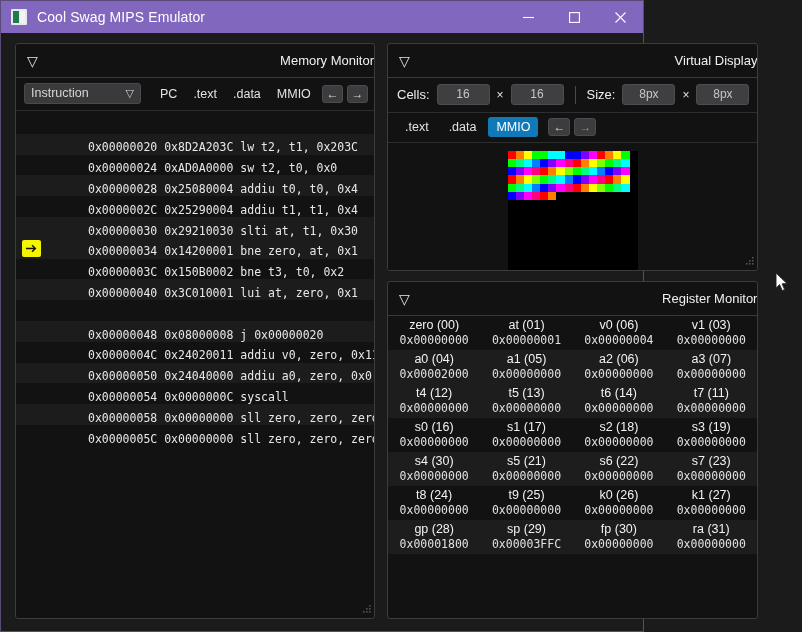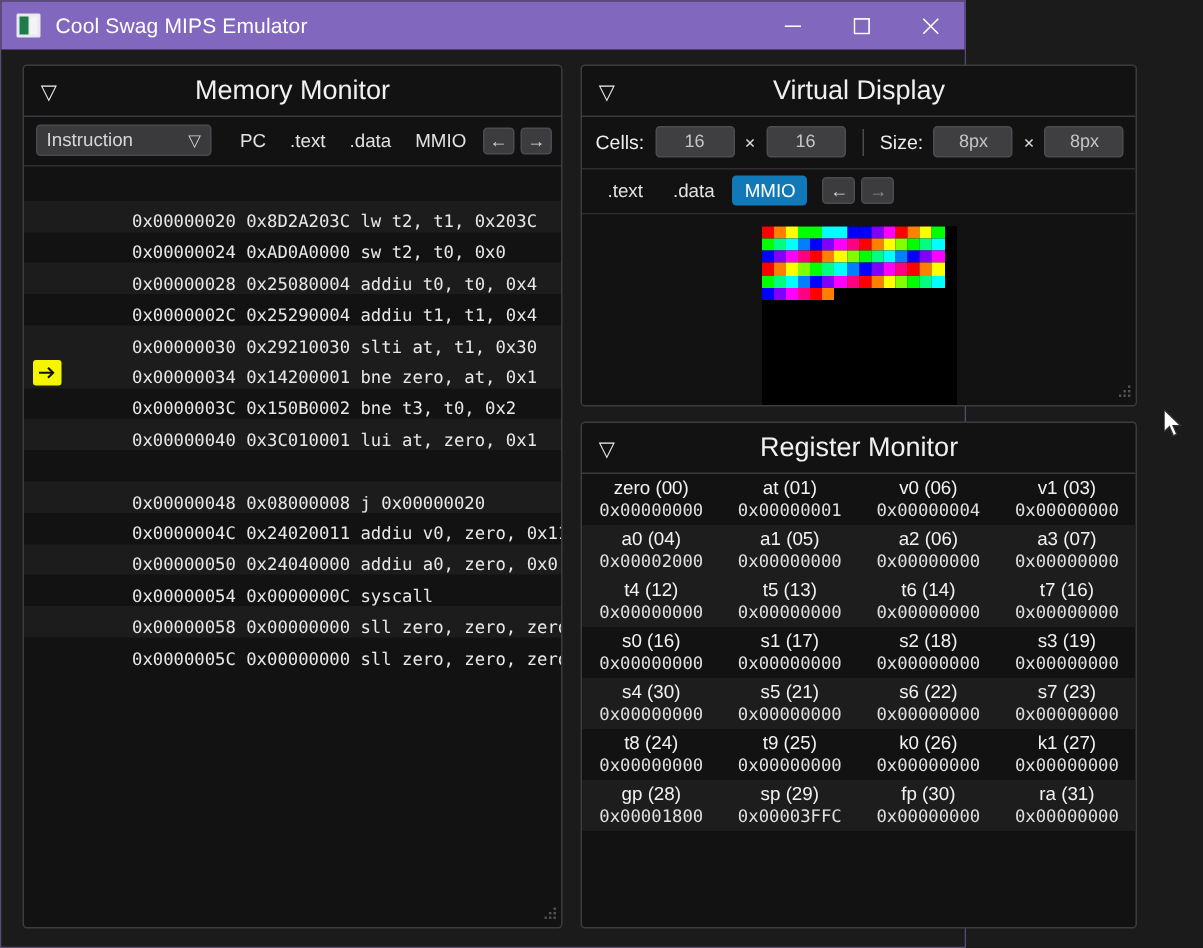--- a/index.html
+++ b/index.html
@@ -123,22 +123,22 @@
     display: flex; align-items: center;
     height: 34px; min-height: 34px;
     border-bottom: 1px solid #3a3a3a;
     position: relative;
   }
   .collapse-tri {
     margin-left: 8px; width: 17px; height: 17px;
     display: flex; align-items: center; justify-content: center;
   }
   .panel-title {
-    position: absolute; left: 0; right: 0; text-align: center;
-    color: #f0f0f0; font-size: 18px; pointer-events: none;
+    position: absolute; left: 0; right: 0; text-align: right;
+    color: #f0f0f0; font-size: 13px; pointer-events: none;
   }
   .resize-grip {
     position: absolute; right: 2px; bottom: 2px;
     width: 14px; height: 14px; opacity: .55;
   }
 
   
   .mem-panel { flex: 1; }
   .mem-toolbar {
     display: flex; align-items: center; gap: 0;
@@ -690,21 +690,21 @@
                 <div class="reg-val">0x00000000</div>
                 <div class="reg-val">0x00000000</div>
                 <div class="reg-val">0x00000000</div>
               </div>
             </div>
             <div class="reg-rowpair alt">
               <div class="reg-line">
                 <div class="reg-name">t4 (12)</div>
                 <div class="reg-name">t5 (13)</div>
                 <div class="reg-name">t6 (14)</div>
-                <div class="reg-name">t7 (16)</div>
+                <div class="reg-name">t7 (11)</div>
               </div>
               <div class="reg-line">
                 <div class="reg-val">0x00000000</div>
                 <div class="reg-val">0x00000000</div>
                 <div class="reg-val">0x00000000</div>
                 <div class="reg-val">0x00000000</div>
               </div>
             </div>
             <div class="reg-rowpair">
               <div class="reg-line">

